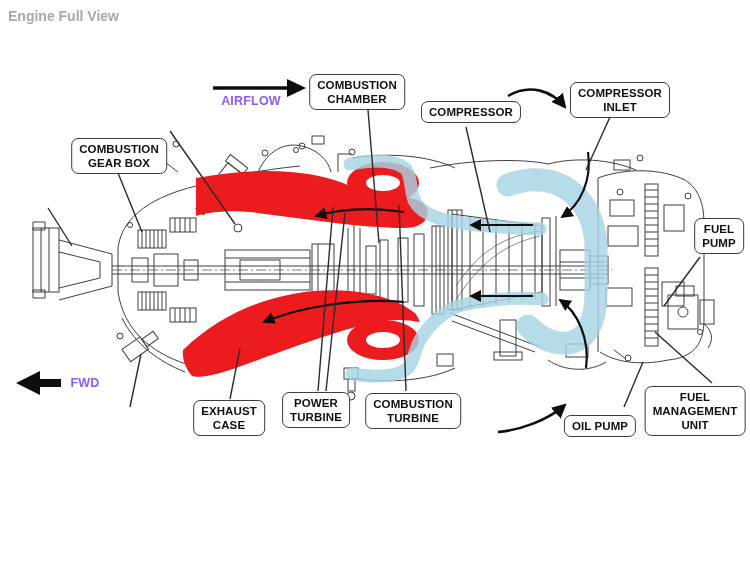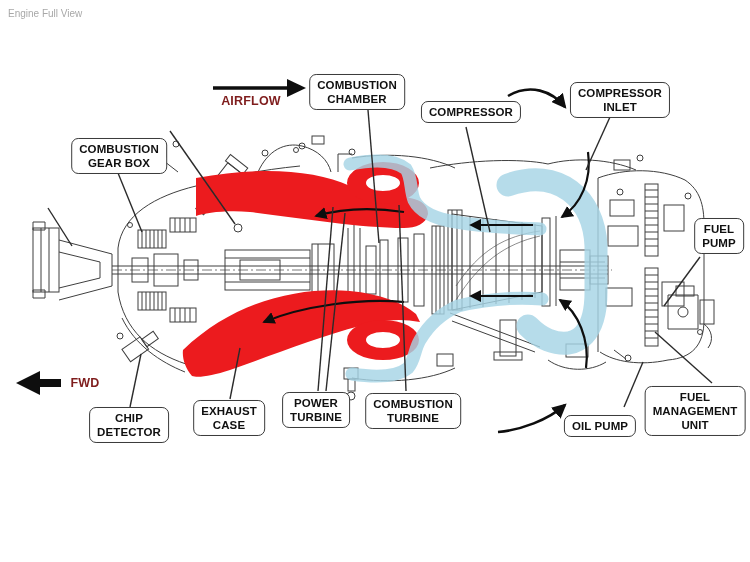--- a/index.html
+++ b/index.html
@@ -1,25 +1,25 @@
 <!DOCTYPE html>
 <html><head>
 <meta charset="utf-8">
 <style>
   html,body{margin:0;padding:0;background:#fff;}
   .stage{position:relative;width:750px;height:562px;background:#ffffff;overflow:hidden;
          font-family:"Liberation Sans",sans-serif;}
-  .header{position:absolute;left:8px;top:8px;font-size:10px;color:#a8a8a8;font-weight:400;}
+  .header{position:absolute;left:8px;top:8px;font-size:14px;color:#a8a8a8;font-weight:700;}
   .stage svg{position:absolute;left:0;top:0;}
   .callout{position:absolute;transform:translate(-50%,-50%);background:#fff;
            border:1.8px solid #3a3a3a;border-radius:7px;padding:3px 7px;
            font-size:11.5px;font-weight:700;line-height:1.22;color:#101010;
            text-align:center;white-space:pre-line;letter-spacing:.1px;z-index:3;}
   .dirlabel{position:absolute;transform:translate(-50%,-50%);font-size:12.5px;font-weight:700;
-            color:#7f1d1d;z-index:3;letter-spacing:.2px;}
+            color:#8b5cf6;z-index:3;letter-spacing:.2px;}
 </style>
 </head>
 <body>
 
 <div class="stage">
 
   <div class="header">Engine Full View</div>
 
   <svg width="750" height="562" viewBox="0 0 750 562">
     <defs>
@@ -227,22 +227,20 @@
 
   <div class="callout" style="left:119px;top:156px">COMBUSTION
 GEAR BOX</div>
   <div class="callout" style="left:357px;top:92px">COMBUSTION
 CHAMBER</div>
   <div class="callout" style="left:471px;top:112px">COMPRESSOR</div>
   <div class="callout" style="left:620px;top:100px">COMPRESSOR
 INLET</div>
   <div class="callout" style="left:719px;top:236px">FUEL
 PUMP</div>
-  <div class="callout" style="left:129px;top:425px">CHIP
-DETECTOR</div>
   <div class="callout" style="left:229px;top:418px">EXHAUST
 CASE</div>
   <div class="callout" style="left:316px;top:410px">POWER
 TURBINE</div>
   <div class="callout" style="left:413px;top:411px">COMBUSTION
 TURBINE</div>
   <div class="callout" style="left:600px;top:426px">OIL PUMP</div>
   <div class="callout" style="left:695px;top:411px">FUEL
 MANAGEMENT
 UNIT</div>

